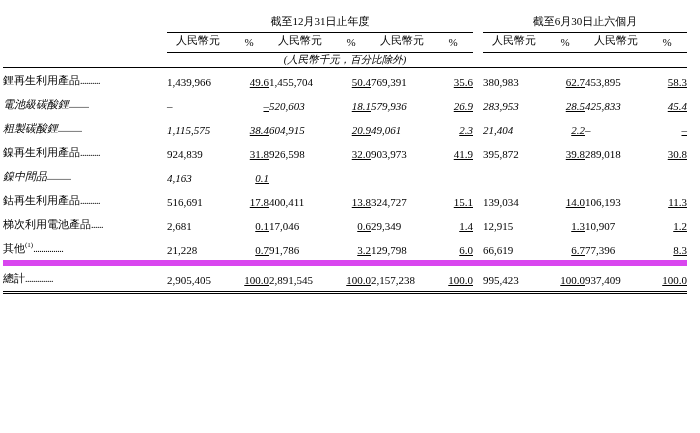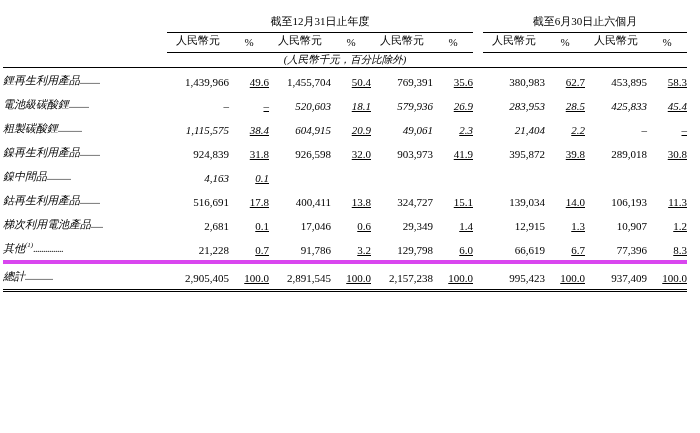--- a/index.html
+++ b/index.html
@@ -83,44 +83,43 @@
     height: 0;
     line-height: 0;
     font-size: 0;
   }
   tr.data td {
     font-size: 11px;
     padding-top: 4.5px;
     padding-bottom: 4.5px;
   }
   td.num {
-    text-align: right;
+    text-align: left;
     padding-right: 2px;
   }
   td.pct {
     text-align: right;
     padding-right: 2px;
     text-decoration: underline;
   }
   td.lbl {
     text-align: left;
     letter-spacing: 0px;
     overflow: hidden;
-    font-style: italic;
   }
   .ind1 { padding-left: 0px; }
   .ind2 { padding-left: 14px; }
   .ind3 { padding-left: 26px; }
   .dots {
     letter-spacing: -0.5px;
     font-size: 10px;
   }
   .ital { font-style: italic; }
   tr.total td {
-    border-top: 4px solid #d946ef;
+    border-top: 6px solid #d946ef;
     border-bottom: 3px double #000;
     font-size: 11px;
     padding-top: 5px;
     padding-bottom: 5px;
     margin-left: 11px;
   }
   .sup {
     font-size: 7px;
     vertical-align: super;
   }

